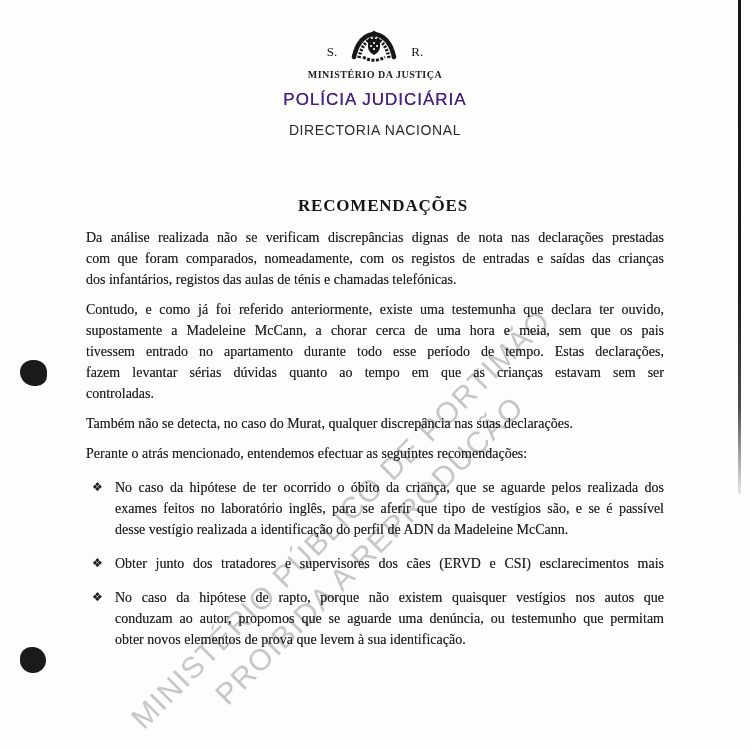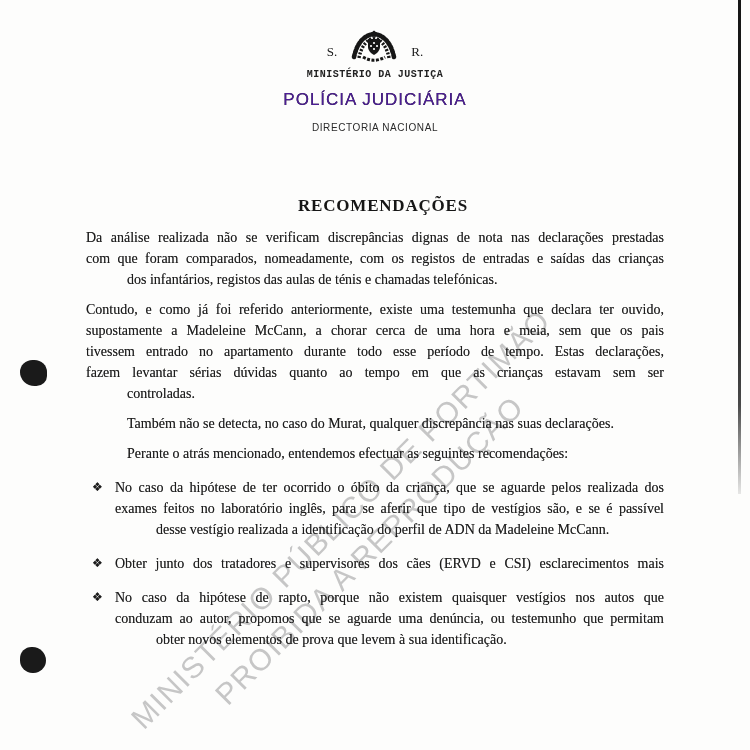--- a/index.html
+++ b/index.html
@@ -29,52 +29,52 @@
   
   .header{position:absolute;z-index:2;left:0;top:0;width:750px;text-align:center;}
   .crest-row{
     position:absolute;left:0;top:30px;width:750px;
     display:flex;justify-content:center;align-items:flex-end;gap:14px;
   }
   .sigla{font-family:"Liberation Serif",serif;font-size:13px;color:#1b1b1b;line-height:14px;padding-bottom:3px;}
   .crest{display:inline-block;line-height:0;}
   .ministry{
     position:absolute;left:0;top:69px;width:750px;
-    font-family:Liberation Mono, monospace;font-size:10px;font-weight:700;
+    font-family:Liberation Serif, serif;font-size:10px;font-weight:700;
     letter-spacing:0.5px;color:#222;
   }
   .organization{
     position:absolute;left:0;top:90px;width:750px;
     font-family:"Liberation Sans",sans-serif;font-size:17px;font-weight:400;
     letter-spacing:1px;color:#4c1d95;text-shadow:0 0 0.6px #1b1b1b;
   }
   .directorate{
     position:absolute;left:0;top:122px;width:750px;
-    font-family:"Liberation Sans",sans-serif;font-size:10px;font-weight:400;
+    font-family:"Liberation Sans",sans-serif;font-size:14px;font-weight:400;
     letter-spacing:0.6px;color:#2a2a2a;
   }
   
   .doc-title{
     position:absolute;z-index:2;left:0;top:188px;width:750px;margin:8px;
     text-align:center;font-family:Liberation Serif, serif;
     font-size:17px;font-weight:700;letter-spacing:0.8px;color:#161616;
   }
   .doc-body{
     position:absolute;z-index:2;left:86px;top:227px;width:578px;
     font-size:14px;line-height:21px;color:#1d1d1d;
     text-shadow:0 0 0.3px rgba(0,0,0,0.5);
   }
   .para{margin:0 0 9px 0;}
   .bullet{position:relative;margin:13px 0 0 0;padding-left:29px;}
   .bullet .marker{
     position:absolute;left:6px;top:0;
     font-family:"DejaVu Sans",sans-serif;font-size:12px;color:#1d1d1d;
   }
   .jline{text-align:justify;text-align-last:justify;}
-  .jline.last{text-align-last:left;margin-left:41px;}
+  .jline.last{text-align-last:left;}
 </style>
 </head>
 <body>
 
 <div class="page">
 
   <div class="wm wm1" style="color: rgb(198, 198, 198);">MINISTÉRIO PÚBLICO DE PORTIMÃO</div>
   <div class="wm wm2" style="color: rgb(198, 198, 198);">PROIBIDA A REPRODUÇÃO</div>
 
   <div class="hole hole1" style="background: rgb(26, 26, 26);"></div>

